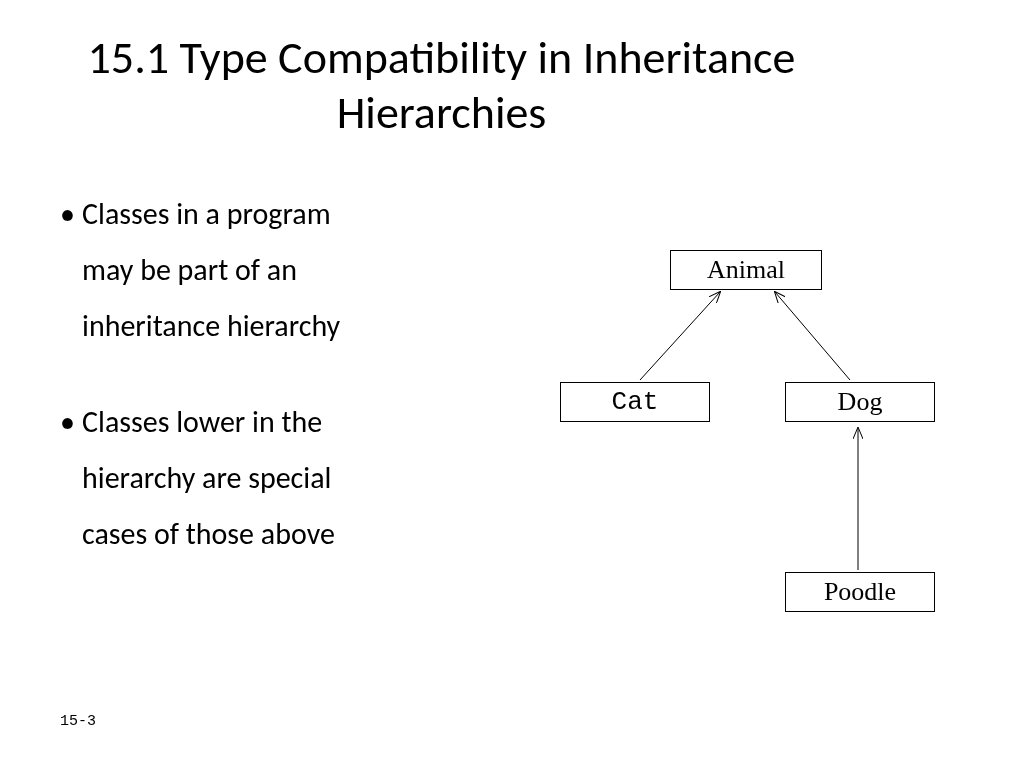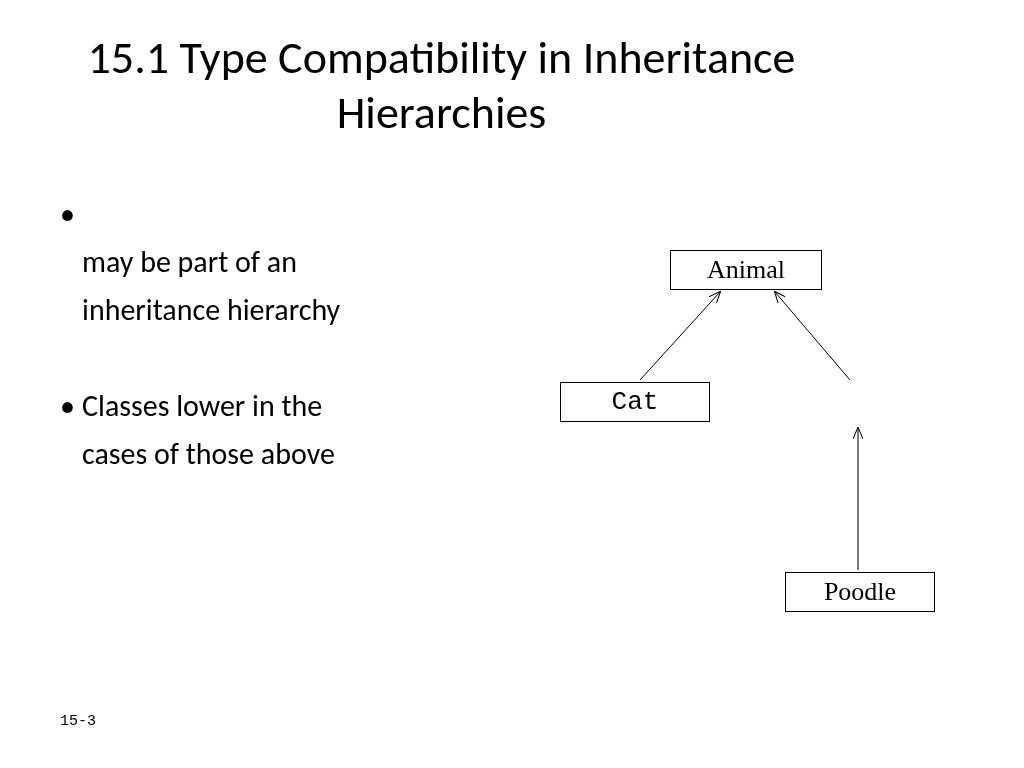--- a/index.html
+++ b/index.html
@@ -2,64 +2,67 @@
 <html><head>
 <meta charset="utf-8">
 <style>
   * { margin: 0; padding: 0; box-sizing: border-box; }
   html, body { width: 1024px; height: 768px; background: #fff; font-family: Calibri, Arial, sans-serif; color: #000; }
   .slide { position: relative; width: 1024px; height: 768px; }
   .title { position: absolute; top: 30px; left: 0; width: 883px; text-align: center; font-size: 46px; line-height: 1.2; font-weight: 400; }
   .bullets { position: absolute; top: 190px; left: 60px; width: 460px; font-size: 30px; line-height: 1.6; }
   .bullet-row { display: flex; }
   .bullet-marker { width: 22px; flex: 0 0 22px; }
-  .bullet-cont { padding-left: 22px; }
+  .bullet-cont { padding-left: 22px; margin-top: 8px; }
   .gap { height: 48px; }
   .pagenum { position: absolute; left: 60px; bottom: 38px; font-size: 15px; font-family: Liberation Mono, monospace; }
   .diagram { position: absolute; top: 230px; left: 530px; width: 460px; height: 420px; }
   .node { position: absolute; border: 1px solid #000; background: #fff; font-family: 'Times New Roman', serif; font-size: 26px; display: flex; align-items: center; justify-content: center; padding: 4px 0; }
   svg.arrows { position: absolute; top: 0; left: 0; width: 460px; height: 420px; }
 </style>
 </head>
 <body>
 
 <div class="slide">
 
   <h1 class="title">15.1 Type Compatibility in Inheritance Hierarchies</h1>
 
   <div class="bullets">
     <div class="bullet-row">
       <div class="bullet-marker">•</div>
+      <div>Classes in a program</div>
     </div>
     <div class="bullet-cont">may be part of an</div>
     <div class="bullet-cont">inheritance hierarchy</div>
 
     <div class="gap"></div>
 
     <div class="bullet-row">
       <div class="bullet-marker">•</div>
       <div>Classes lower in the</div>
     </div>
+    <div class="bullet-cont">hierarchy are special</div>
     <div class="bullet-cont">cases of those above</div>
   </div>
 
   <div class="diagram">
     <svg class="arrows">
       <defs>
         <marker id="arrowhead" markerWidth="12" markerHeight="10" refX="11" refY="5" orient="auto">
           <path d="M0,0 L12,5 L0,10" fill="none" stroke="#000" stroke-width="1"></path>
         </marker>
       </defs>
 
       <line x1="110" y1="150" x2="190" y2="62" stroke="#000" stroke-width="1" marker-end="url(#arrowhead)"></line>
 
       <line x1="320" y1="150" x2="245" y2="62" stroke="#000" stroke-width="1" marker-end="url(#arrowhead)"></line>
 
       <line x1="328" y1="340" x2="328" y2="198" stroke="#000" stroke-width="1" marker-end="url(#arrowhead)"></line>
     </svg>
 
     <div class="node" style="left:140px; top:20px; width:152px;">Animal</div>
     <div class="node" style="left:30px;  top:152px; width:150px;font-family:Liberation Mono, monospace;">Cat</div>
+    <div class="node" style="left:255px; top:152px; width:150px;">Dog</div>
     <div class="node" style="left:255px; top:342px; width:150px;">Poodle</div>
   </div>
 
   <div class="pagenum">15-3</div>
 </div>
 
 </body></html>

